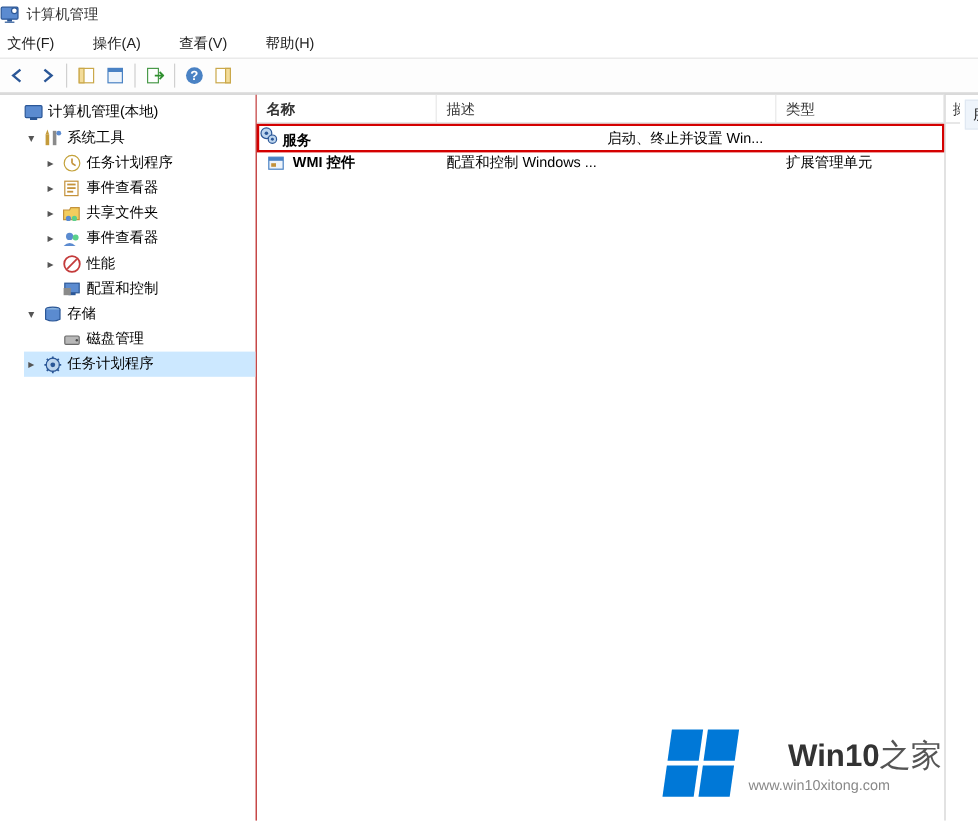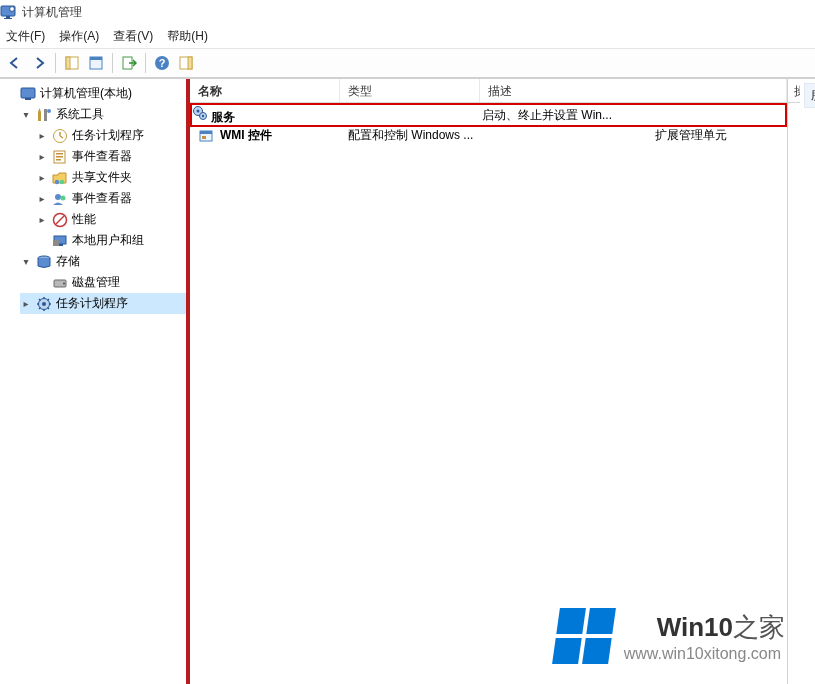--- a/index.html
+++ b/index.html
@@ -22,21 +22,21 @@
   .titlebar .app-icon {
     width: 16px; height: 16px;
     margin-right: 6px;
     display: inline-flex;
     align-items: center; justify-content: center;
   }
   .titlebar .title { color: #333; }
   .menubar {
     display: flex;
     padding: 2px 6px 4px 6px;
-    gap: 14px;
+    gap: 32px;
     height: 22px;
   }
   .menubar .menu-item { color: #222; cursor: default; }
   .toolbar {
     display: flex;
     align-items: center;
     padding: 3px 4px;
     border-top: 1px solid #e5e5e5;
     border-bottom: 1px solid #d0d0d0;
     height: 30px;
@@ -55,22 +55,22 @@
     background: #d0d0d0;
     margin: 0 3px;
   }
   .content {
     display: flex;
     height: calc(100% - 26px - 22px - 30px);
     border-top: 1px solid #d0d0d0;
   }
   
   .tree-pane {
-    width: 190px;
-    border-right: 4px solid #b91c1c;
+    width: 214px;
+    border-right: 1px solid #b91c1c;
     overflow: auto;
     padding-top: 4px;
   }
   .tree ul { list-style:none; margin:0; padding:0 0 0 16px; }
   .tree > ul { padding-left: 4px; }
   .tree li { position: relative; }
   .tree .row {
     display: flex; align-items: center;
     height: 21px;
     gap: 4px;
@@ -173,21 +173,21 @@
     width: 56px; height: 56px;
     display:grid;
     grid-template-columns: 1fr 1fr;
     grid-template-rows: 1fr 1fr;
     gap: 4px;
     transform: skewX(-8deg);
   }
   .watermark .win-logo div{ background:#0078d7; }
   .watermark .wm-text .line1{ font-size:26px; font-weight:600; color:#333;margin-left:33px; }
   .watermark .wm-text .line1 .thin{ font-weight:400; color:#555; }
-  .watermark .wm-text .line2{ font-size:16px; color:#888; }
+  .watermark .wm-text .line2{ font-size:12px; color:#888; }
   svg { display:block; }
 </style>
 </head>
 <body>
 
 <div class="titlebar">
   <span class="app-icon">
     <svg width="16" height="16" viewBox="0 0 16 16">
       <rect x="1" y="2" width="14" height="10" rx="1" fill="#5b8bd0" stroke="#2b5797"></rect>
       <rect x="6" y="12" width="4" height="2" fill="#2b5797"></rect>
@@ -349,21 +349,21 @@
                 <li>
                     <div class="row">
                   <span class="twisty empty"></span>
                   <span class="node-icon">
                         <svg width="16" height="16" viewBox="0 0 16 16">
                           <rect x="2" y="3" width="12" height="8" fill="#5b8bd0" stroke="#2b5797"></rect>
                           <rect x="5" y="11" width="6" height="2" fill="#2b5797"></rect>
                           <rect x="1" y="7" width="6" height="6" fill="#8a8a8a"></rect>
                         </svg>
                       </span>
-                  <span>本地用户和组</span>
+                  <span>配置和控制</span>
                 </div>
                   </li>
               </ul>
             </li>
             <li>
               <div class="row">
                 <span class="twisty">▾</span>
                 <span class="node-icon">
                     <svg width="16" height="16" viewBox="0 0 16 16">
                       <ellipse cx="8" cy="4" rx="6" ry="2" fill="#8ab4e0" stroke="#2b5797"></ellipse>
@@ -402,22 +402,22 @@
             </li>
           </ul>
         </li>
       </ul>
     </div>
   </div>
 
   <div class="list-pane">
     <div class="list-header">
       <div class="col col-name">名称</div>
+      <div class="col col-desc">描述</div>
       <div class="col col-type">类型</div>
-      <div class="col col-desc">描述</div>
     </div>
     <div class="list-body">
 
       <div class="highlight-box">
         <div class="cell col-name">
           <span class="cell-icon">
             <svg width="16" height="16" viewBox="0 0 16 16">
                 <circle cx="6" cy="6" r="4.5" fill="#bdd5ee" stroke="#2b5797"></circle>
                 <circle cx="6" cy="6" r="1.5" fill="#2b5797"></circle>
                 <circle cx="11" cy="11" r="3.5" fill="#bdd5ee" stroke="#2b5797"></circle>

